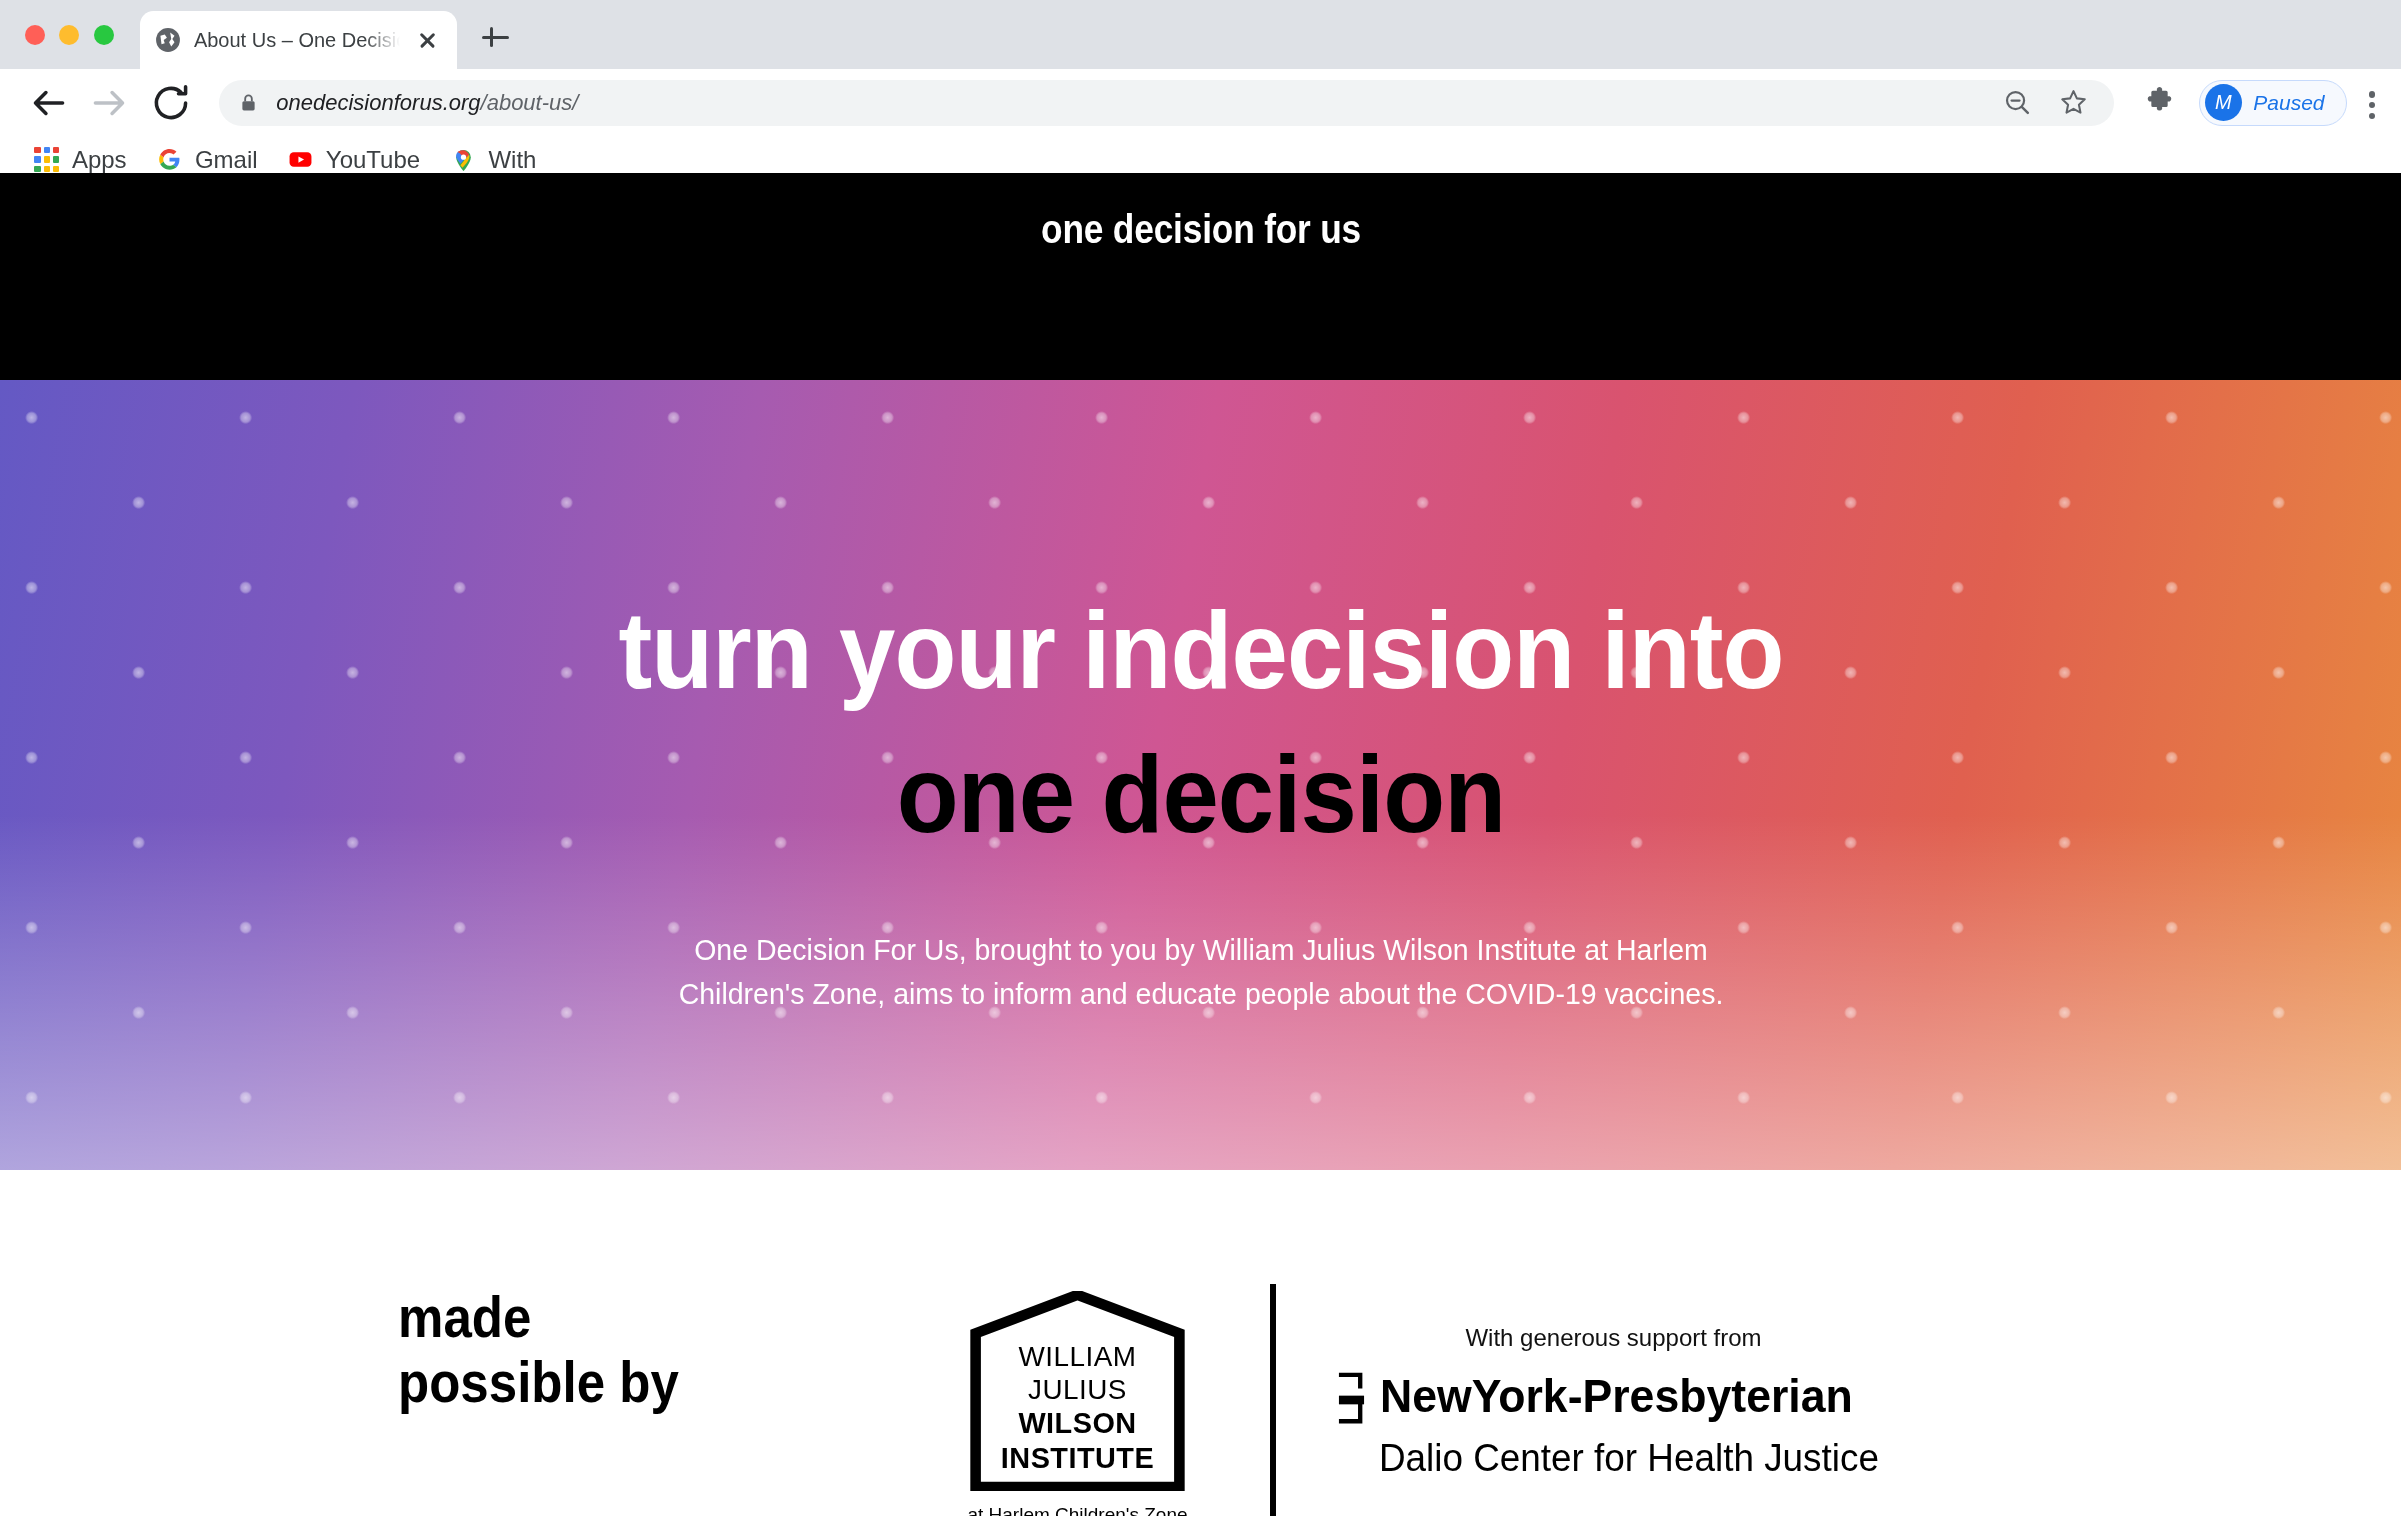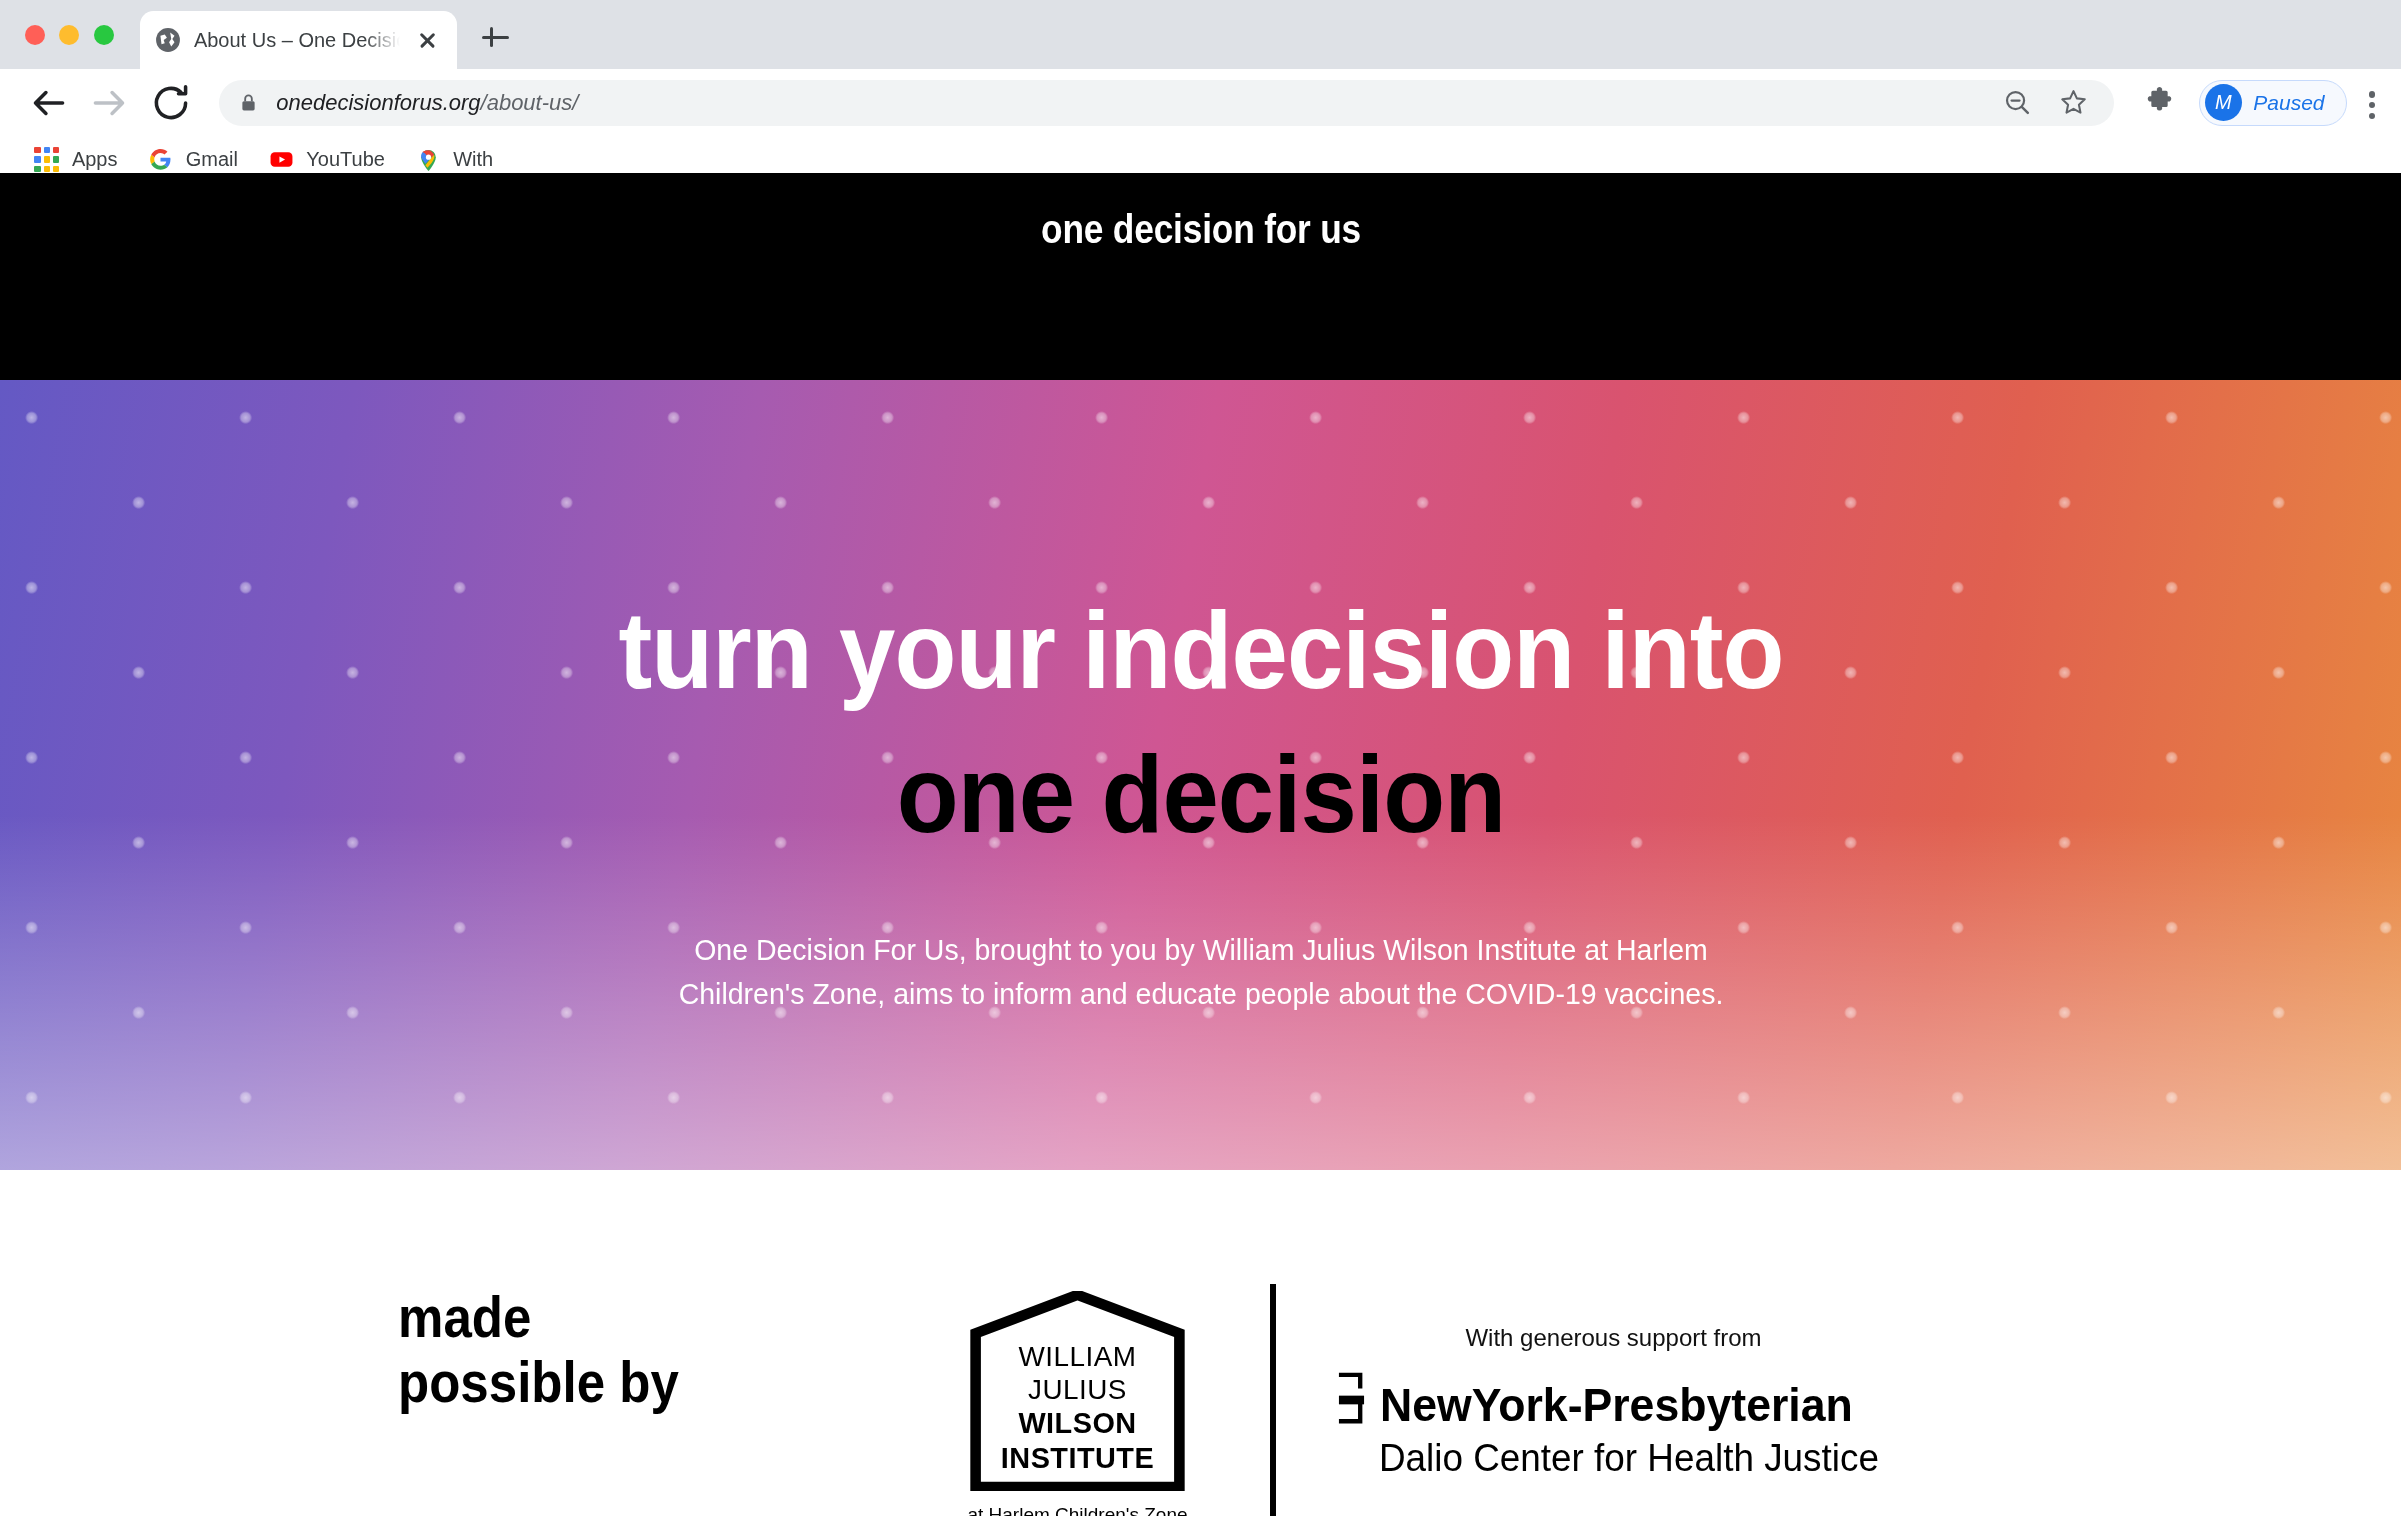--- a/index.html
+++ b/index.html
@@ -98,21 +98,21 @@
   .kebab i:nth-child(1){ top:9.6px; }
   .kebab i:nth-child(2){ top:20px; }
   .kebab i:nth-child(3){ top:31px; }
 
   .bookmarks {
     height:48px; background:#fff; display:flex; align-items:center;
     padding:0 19px; gap:0; border-bottom:1px solid #dadce0;
   }
   .bm { display:flex; align-items:center; gap:12.5px; padding:5.8px 15.4px;
         border-radius:5.8px; }
-  .bm span { font-size:20px; color:#3c4043; }
+  .bm span { font-size:24px; color:#3c4043; }
   .bm-icon { width:25px; height:25px; flex:0 0 25px; }
 
   .apps-grid { display:grid; grid-template-columns:repeat(3,1fr);
                gap:2.9px; width:25px; height:25px; }
   .apps-grid i { border-radius:1px; }
 
   
   .page { position:absolute; top:173px; left:0;
           width:2402px; height:1032px; overflow:hidden; background:#ef4444; }
 
@@ -205,21 +205,21 @@
     position:absolute; left:1270px; top:1284px;
     width:5.8px; height:232px; background:#000;
   }
 
   .nyp { position:absolute; left:1335px; top:1324px; width:576px; }
   .nyp-sup {
     font-size:24px; color:#111; text-align:center;
     font-family:"Liberation Sans Narrow","Liberation Sans", sans-serif;
     margin-bottom:11.5px; margin-left:-19px;
   }
-  .nyp-row { display:flex; align-items:flex-end; gap:11.5px; }
+  .nyp-row { display:flex; align-items:center; gap:11.5px; }
   .nyp-mark { width:33px; height:58px; flex:0 0 33px; margin-top:7.7px; }
   .nyp-name {
     font-size:46px; font-weight:700; color:#000; line-height:1.02;
     font-family:"Liberation Sans Narrow","Liberation Sans", sans-serif;
     transform:scaleX(0.97); transform-origin:left top;
     white-space:nowrap;
   }
   .nyp-sub {
     font-size:38px; color:#000; margin-top:7.7px; margin-left:44px;
     font-family:"Liberation Sans Narrow","Liberation Sans", sans-serif;

